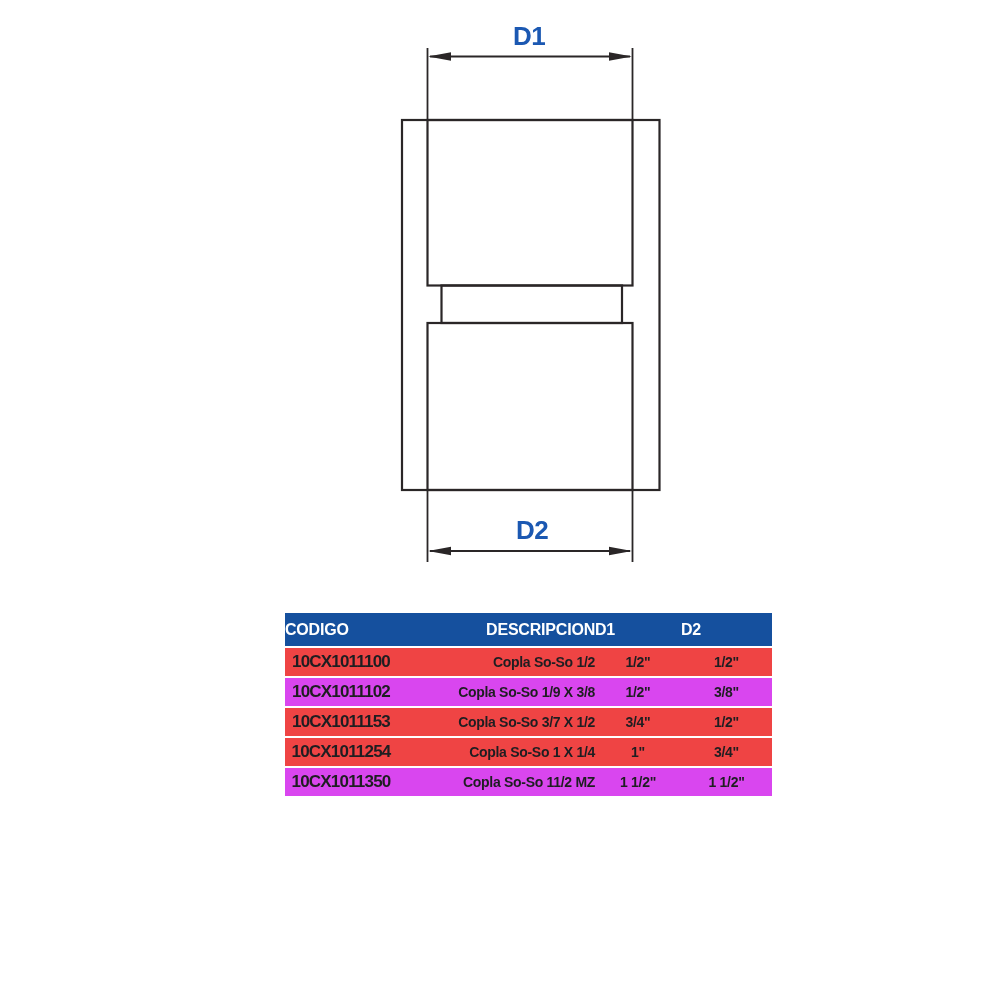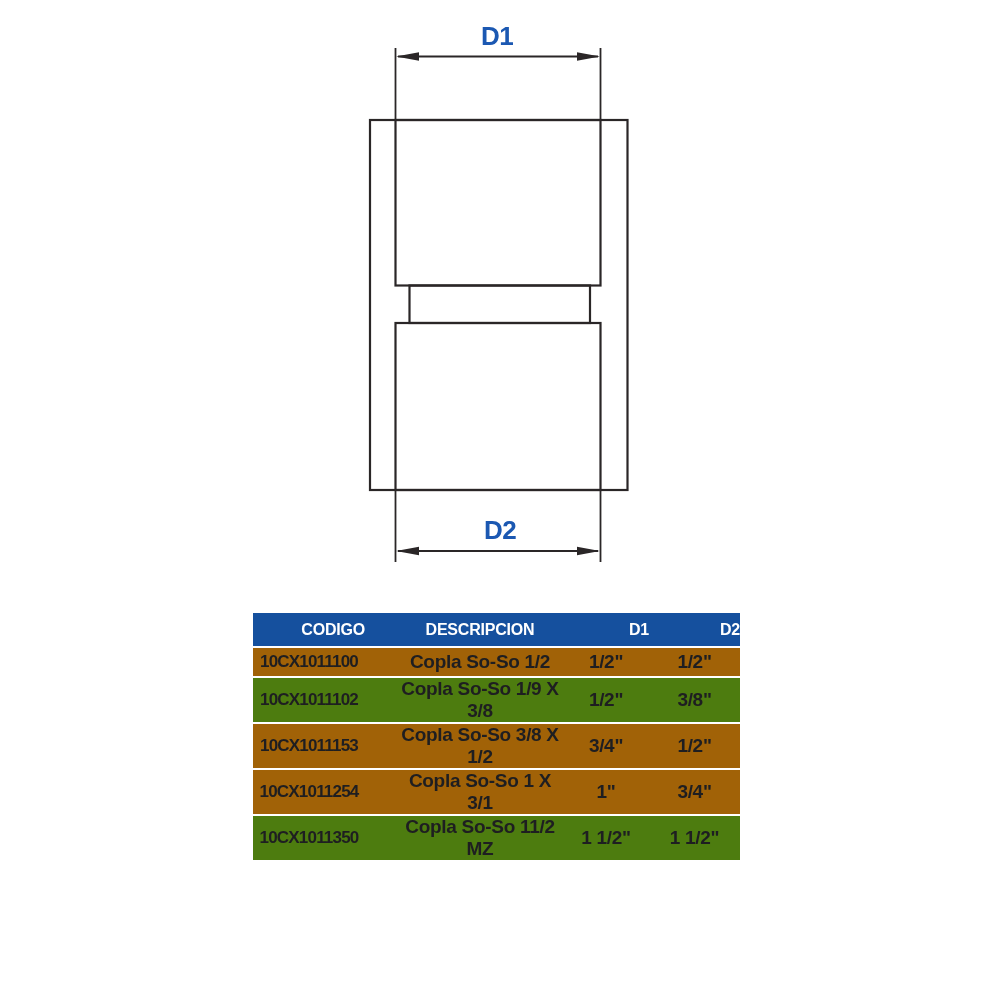--- a/index.html
+++ b/index.html
@@ -1,45 +1,45 @@
 <!DOCTYPE html>
 <html><head>
 <meta charset="utf-8">
 <style>
   html,body{margin:0;padding:0;}
   body{
     width:1000px;height:1000px;background:#ffffff;position:relative;overflow:hidden;
     font-family:"Liberation Sans",sans-serif;
   }
-  .stage{position:absolute;inset:0;}
+  .stage{position:absolute;inset:0;margin-left:32px;}
   svg.diagram{position:absolute;left:0;top:0;}
   svg .outline{fill:none;stroke:#2a2627;stroke-width:2.2;}
   svg .dim{stroke:#2a2627;stroke-width:1.8;}
   svg .arrow{fill:#2a2627;stroke:none;}
   svg text.dimlabel{
     font-family:"Liberation Sans",sans-serif;font-weight:bold;font-size:26px;
     fill:#1b58b2;text-anchor:middle;letter-spacing:-0.5px;
   }
   table.spec{
     position:absolute;left:253px;top:611px;width:487px;
     border-collapse:separate;border-spacing:0 2px;table-layout:fixed;
   }
   table.spec th{
     background:#15509e;color:#ffffff;height:33px;
-    font-size:16px;font-weight:bold;text-align:right;padding:0;
+    font-size:16px;font-weight:bold;text-align:left;padding:0;
     letter-spacing:-0.2px;
   }
   table.spec td{
     height:28px;font-weight:bold;text-align:center;padding:0;
-    color:#1e1e21;font-size:19px;letter-spacing:-0.3px;
+    color:#1e1e21;font-size:14px;letter-spacing:-0.3px;
   }
   table.spec td.code{font-size:17px;letter-spacing:-0.8px;}
-  table.spec th.desc, table.spec td.desc{text-align:center;padding-left:32px;}
-  table.spec tbody tr.light td{background:#a16207;}
-  table.spec tbody tr.dark td{background:#4d7c0f;}
+  table.spec th.desc, table.spec td.desc{text-align:right;padding-left:32px;}
+  table.spec tbody tr.light td{background:#ef4444;}
+  table.spec tbody tr.dark td{background:#d946ef;}
 </style>
 </head>
 <body>
 
 <div class="stage">
 
   <svg class="diagram" width="1000" height="600" viewBox="0 0 1000 600">
 
     <g>
       <rect class="outline" x="370" y="120" width="257.5" height="370"></rect>
@@ -90,27 +90,27 @@
         <td>1/2"</td>
       </tr>
       <tr class="dark">
         <td class="code">10CX1011102</td>
         <td class="desc">Copla So-So 1/9 X 3/8</td>
         <td>1/2"</td>
         <td>3/8"</td>
       </tr>
       <tr class="light">
         <td class="code">10CX1011153</td>
-        <td class="desc">Copla So-So 3/8 X 1/2</td>
+        <td class="desc">Copla So-So 3/7 X 1/2</td>
         <td>3/4"</td>
         <td>1/2"</td>
       </tr>
       <tr class="light">
         <td class="code">10CX1011254</td>
-        <td class="desc">Copla So-So 1 X 3/1</td>
+        <td class="desc">Copla So-So 1 X 1/4</td>
         <td>1"</td>
         <td>3/4"</td>
       </tr>
       <tr class="dark">
         <td class="code">10CX1011350</td>
         <td class="desc">Copla So-So 11/2 MZ</td>
         <td>1 1/2"</td>
         <td>1 1/2"</td>
       </tr>
     </tbody>

